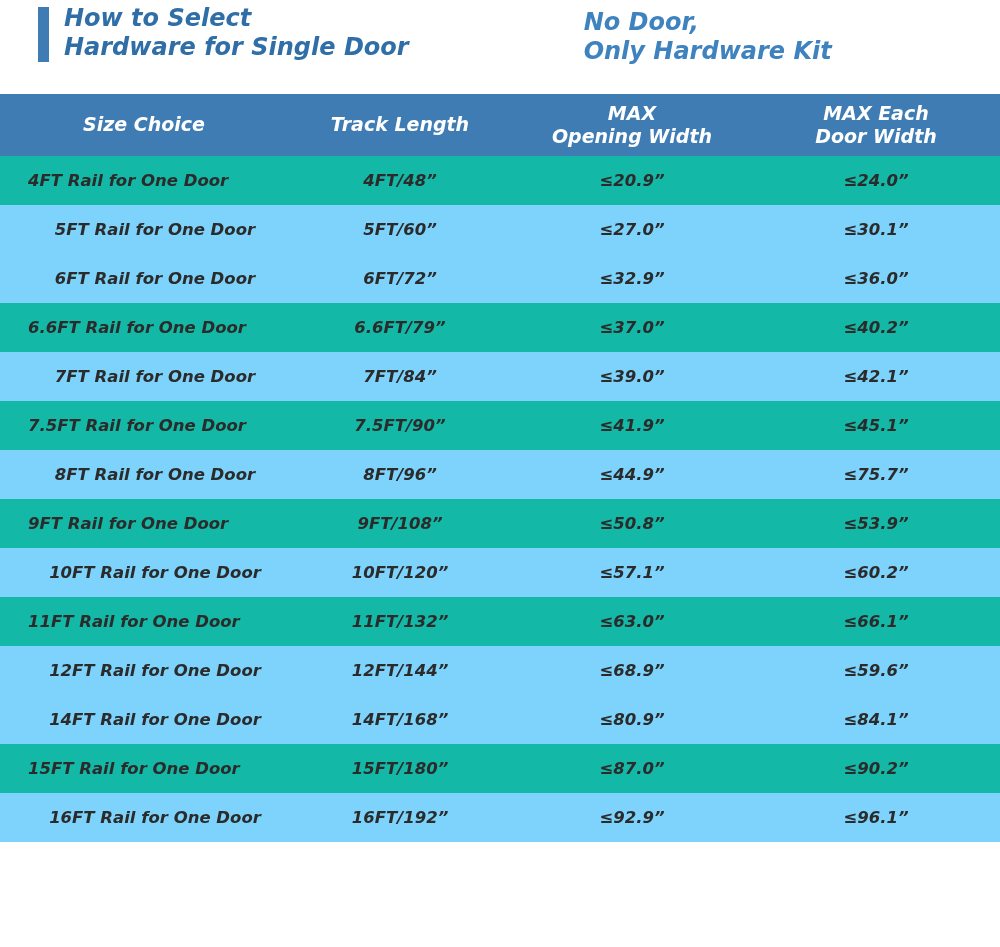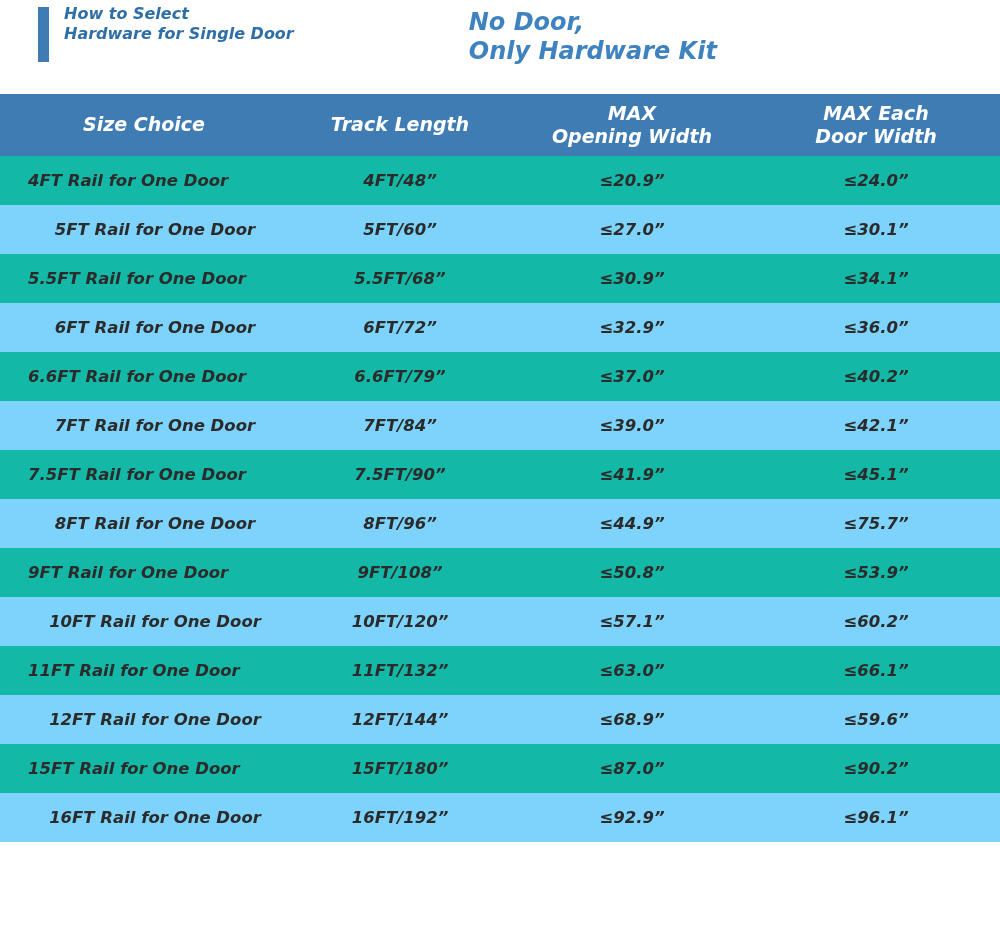--- a/index.html
+++ b/index.html
@@ -35,21 +35,21 @@
   }
   .title-bar {
     width: 11px;
     height: 55px;
     background: #3f7cb4;
     margin-right: 15px;
     margin-top: 3px;
     flex: none;
   }
   .title-left-text {
-    font-size: 16px;
+    font-size: 24px;
     font-style: italic;
     font-weight: bold;
     color: #2f6ea6;
     line-height: 1.22;
     white-space: pre-line;
   }
   .title-right {
     margin-left: 175px;
     margin-top: 6px;
   }
@@ -144,26 +144,20 @@
           <td>4FT/48”</td>
           <td>≤20.9”</td>
           <td>≤24.0”</td>
         </tr>
         <tr class="even">
           <td class="first">5FT Rail for One Door</td>
           <td>5FT/60”</td>
           <td>≤27.0”</td>
           <td>≤30.1”</td>
         </tr>
-        <tr class="odd">
-          <td class="first">5.5FT Rail for One Door</td>
-          <td>5.5FT/68”</td>
-          <td>≤30.9”</td>
-          <td>≤34.1”</td>
-        </tr>
         <tr class="even">
           <td class="first">6FT Rail for One Door</td>
           <td>6FT/72”</td>
           <td>≤32.9”</td>
           <td>≤36.0”</td>
         </tr>
         <tr class="odd">
           <td class="first">6.6FT Rail for One Door</td>
           <td>6.6FT/79”</td>
           <td>≤37.0”</td>
@@ -204,20 +198,26 @@
           <td>11FT/132”</td>
           <td>≤63.0”</td>
           <td>≤66.1”</td>
         </tr>
         <tr class="even">
           <td class="first">12FT Rail for One Door</td>
           <td>12FT/144”</td>
           <td>≤68.9”</td>
           <td>≤59.6”</td>
         </tr>
+        <tr class="even">
+          <td class="first">14FT Rail for One Door</td>
+          <td>14FT/168”</td>
+          <td>≤80.9”</td>
+          <td>≤84.1”</td>
+        </tr>
         <tr class="odd">
           <td class="first">15FT Rail for One Door</td>
           <td>15FT/180”</td>
           <td>≤87.0”</td>
           <td>≤90.2”</td>
         </tr>
         <tr class="even">
           <td class="first">16FT Rail for One Door</td>
           <td>16FT/192”</td>
           <td>≤92.9”</td>

